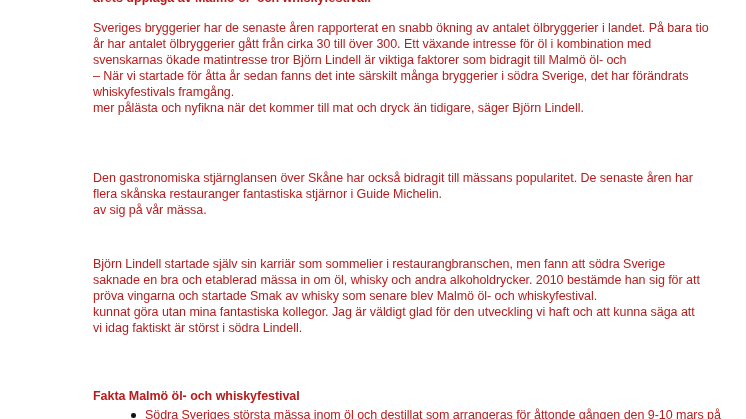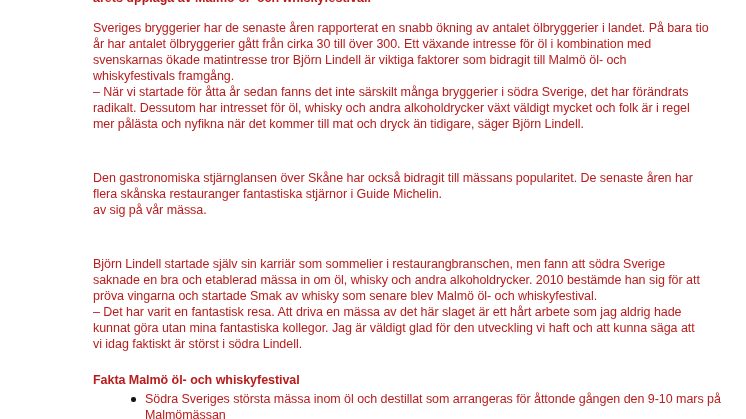--- a/index.html
+++ b/index.html
@@ -33,20 +33,21 @@
   }
   .clip-top .line {
     margin-top: -10px;
     font-weight: bold;
     font-size: 12.5px;
     line-height: 16px;
   }
   .facts-heading {
     font-weight: bold;
     white-space: nowrap;
+    margin-top: 16px;
   }
   .bullet-item {
     position: relative;
     margin-top: 3px;
     padding-left: 52px;
   }
   .bullet-dot {
     position: absolute;
     left: 38px;
     top: 6px;
@@ -62,37 +63,35 @@
 <div class="page">
 
   <div class="clip-top">
     <div class="line">årets upplaga av Malmö öl- och whiskyfestival.</div>
   </div>
 
   <div class="textcol" style="top:20px">
     <div class="line">Sveriges bryggerier har de senaste åren rapporterat en snabb ökning av antalet ölbryggerier i landet. På bara tio</div>
     <div class="line">år har antalet ölbryggerier gått från cirka 30 till över 300. Ett växande intresse för öl i kombination med</div>
     <div class="line">svenskarnas ökade matintresse tror Björn Lindell är viktiga faktorer som bidragit till Malmö öl- och</div>
+    <div class="line">– När vi startade för åtta år sedan fanns det inte särskilt många bryggerier i södra Sverige, det har förändrats</div>
     <div class="line">whiskyfestivals framgång.</div>
-    <div class="line">– När vi startade för åtta år sedan fanns det inte särskilt många bryggerier i södra Sverige, det har förändrats</div>
-    <div class="line">radikalt. Dessutom har intresset för öl, whisky och andra alkoholdrycker växt väldigt mycket och folk är i regel</div>
     <div class="line">mer pålästa och nyfikna när det kommer till mat och dryck än tidigare, säger Björn Lindell.</div>
   </div>
 
   <div class="textcol" style="top:170px">
     <div class="line">Den gastronomiska stjärnglansen över Skåne har också bidragit till mässans popularitet. De senaste åren har</div>
     <div class="line">flera skånska restauranger fantastiska stjärnor i Guide Michelin.</div>
     <div class="line">av sig på vår mässa.</div>
   </div>
 
   <div class="textcol" style="top:256px">
     <div class="line">Björn Lindell startade själv sin karriär som sommelier i restaurangbranschen, men fann att södra Sverige</div>
     <div class="line">saknade en bra och etablerad mässa in om öl, whisky och andra alkoholdrycker. 2010 bestämde han sig för att</div>
     <div class="line">pröva vingarna och startade Smak av whisky som senare blev Malmö öl- och whiskyfestival.</div>
-    <div class="line">– Det har varit en fantastisk resa. Att driva en mässa av det här slaget är ett hårt arbete som jag aldrig hade</div>
     <div class="line">kunnat göra utan mina fantastiska kollegor. Jag är väldigt glad för den utveckling vi haft och att kunna säga att</div>
     <div class="line">vi idag faktiskt är störst i södra Lindell.</div>
   </div>
 
   <div class="textcol" style="top:372px">
     <div class="facts-heading">Fakta Malmö öl- och whiskyfestival</div>
     <div class="bullet-item">
       <span class="bullet-dot"></span>
       <div class="bullet-text">
         <div class="line">Södra Sveriges största mässa inom öl och destillat som arrangeras för åttonde gången den 9-10 mars på</div>

